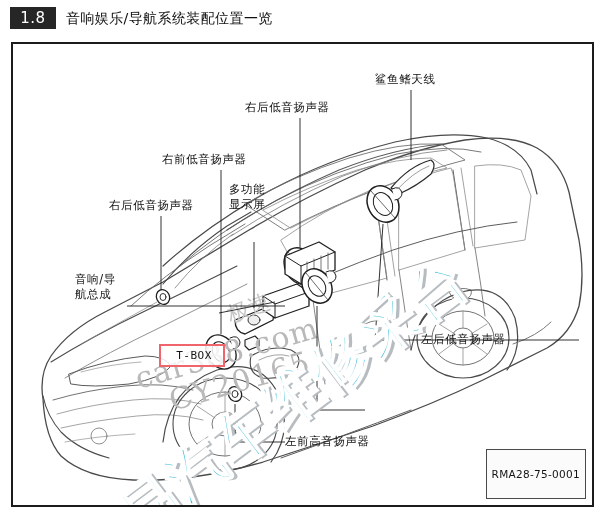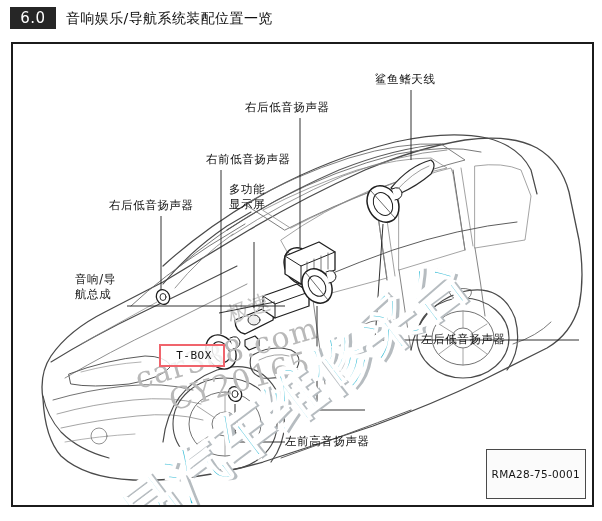--- a/index.html
+++ b/index.html
@@ -157,21 +157,21 @@
     letter-spacing: 0.3px;
     color: #141414;
     font-family: "DejaVu Sans", "Liberation Sans", sans-serif;
     z-index: 9;
   }
 </style>
 </head>
 <body>
 
 <div id="header">
-  <div id="section-badge">6.0</div>
+  <div id="section-badge">1.8</div>
   <div id="section-title">音响娱乐/导航系统装配位置一览</div>
 </div>
 
 <div id="diagram-frame">
 
   <div id="vehicle-canvas">
     <svg width="579" height="461" viewBox="0 0 579 461" xmlns="http://www.w3.org/2000/svg">
       <g fill="none" stroke="#555" stroke-width="1" stroke-linejoin="round" stroke-linecap="round">
 
         <path d="M30 355 Q26 330 38 312 Q56 286 92 268 L150 238
@@ -359,21 +359,21 @@
       <path d="M304 262 L304 366 L352 366"></path>
 
       <path d="M222 360 L222 398 L272 398"></path>
     </g>
   </svg>
 
   <div class="callout" style="left:362px; top:28px;">鲨鱼鳍天线</div>
 
   <div class="callout" style="left:232px; top:56px;">右后低音扬声器</div>
 
-  <div class="callout" style="left:149px; top:108px;margin-left:44px;">右前低音扬声器</div>
+  <div class="callout" style="left:149px; top:108px;">右前低音扬声器</div>
 
   <div class="callout" style="left:96px; top:154px;">右后低音扬声器</div>
 
   <div class="callout" style="left:216px; top:138px;">
     <div>多功能</div>
     <div>显示屏</div>
   </div>
 
   <div class="callout" style="left:62px; top:228px;">
     <div>音响/导</div>

